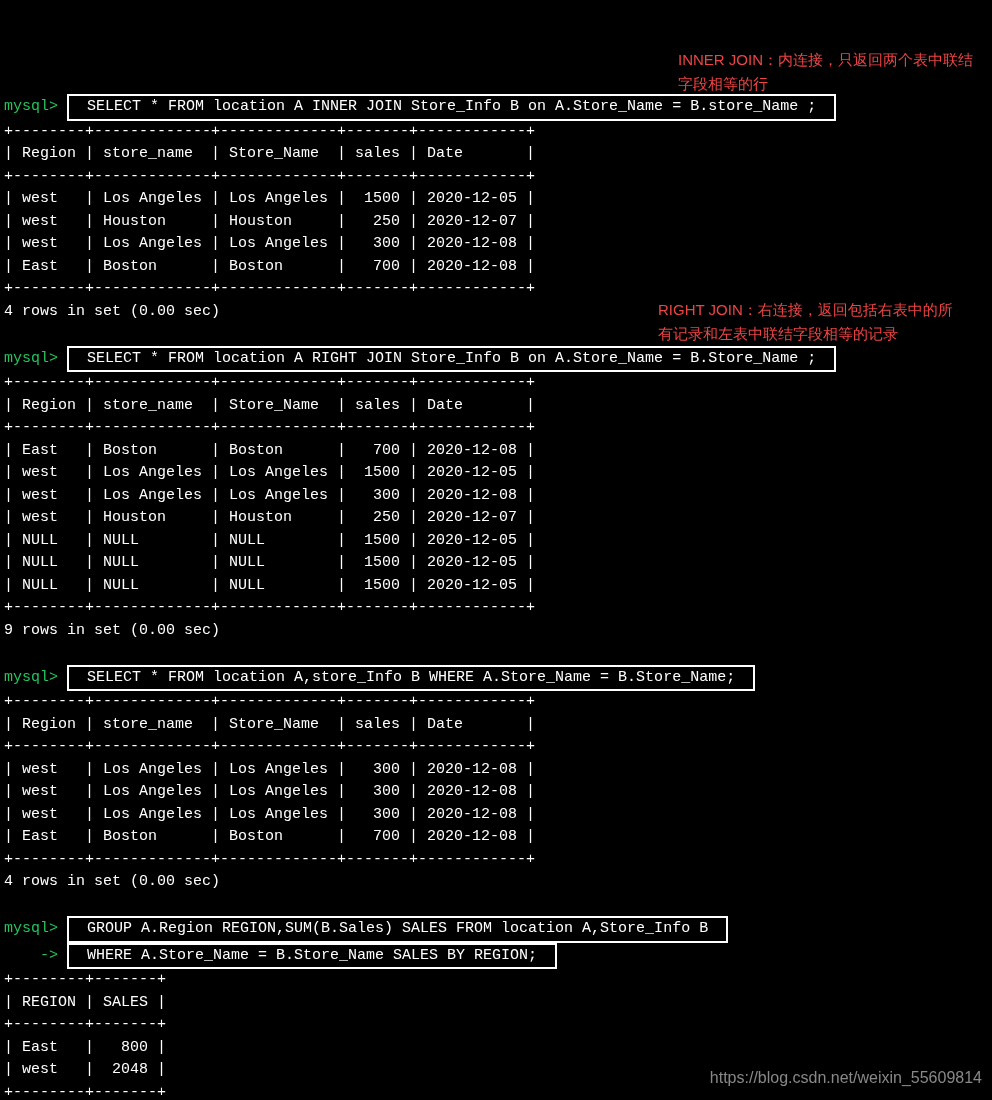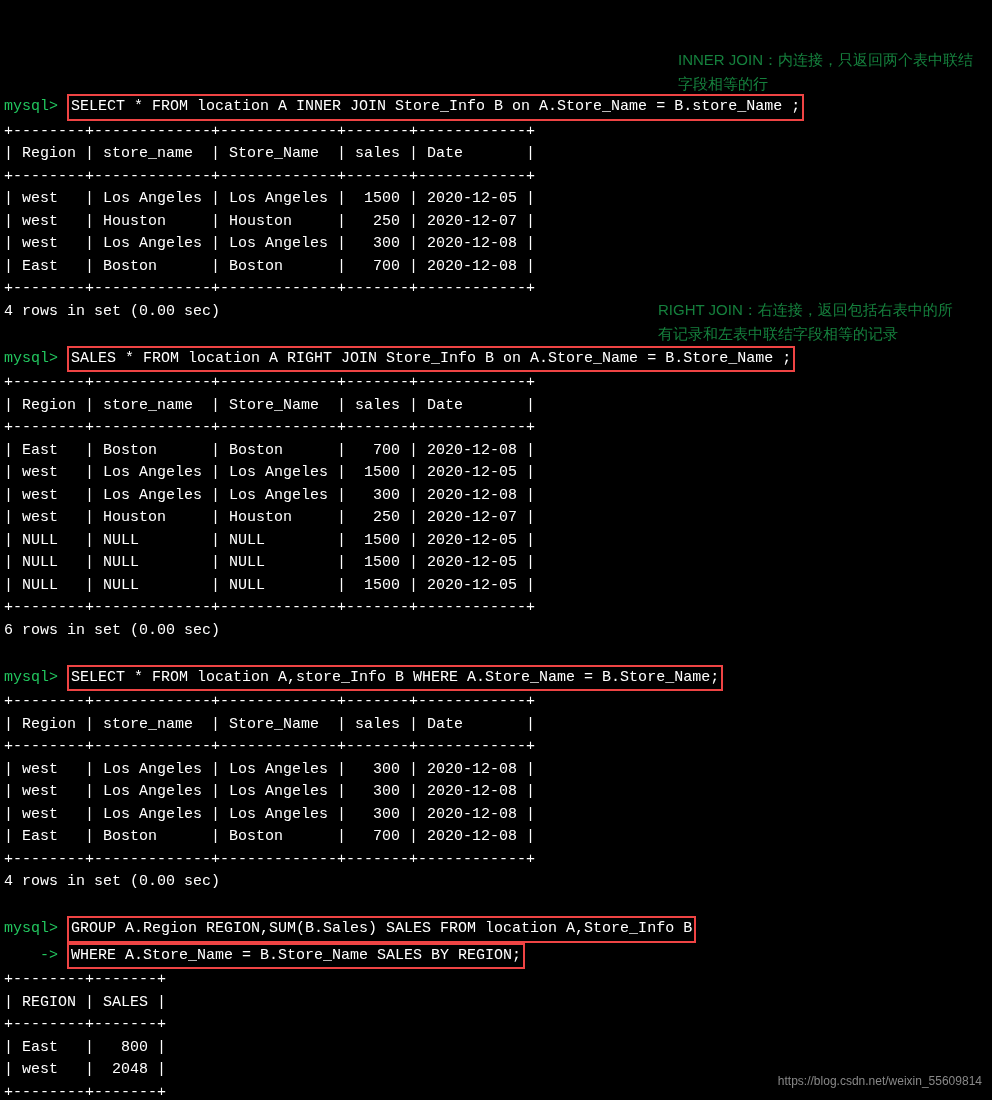--- a/index.html
+++ b/index.html
@@ -17,80 +17,80 @@
       height: 1100px;
       padding: 4px;
       overflow: hidden;
       white-space: pre;
       position: relative;
     }
     .prompt {
       color: #22c55e;
     }
     .sql-box {
-      border: 2px solid #ef4444;
+      border: 2px solid #ffffff;
       display: inline-block;
-      padding: 0 2px;
+      padding: 0 18px;
     }
     .annotation {
       position: absolute;
-      color: #15803d;
+      color: #ef4444;
       font-family: "Microsoft YaHei", sans-serif;
       font-size: 15px;
       line-height: 1.6;
       white-space: normal;
       width: 300px;
     }
     .annotation1 {
       top: 48px;
       left: 678px;
     }
     .annotation2 {
       top: 298px;
       left: 658px;
     }
     .watermark {
       position: absolute;
       bottom: 10px;
       right: 10px;
       color: #888;
       font-family: sans-serif;
-      font-size: 12px;
+      font-size: 16px;
       white-space: normal;
     }
   </style>
 </head>
 <body>
 
 
 
 <div><span class="prompt">mysql&gt;</span> <span class="sql-box">SELECT * FROM location A INNER JOIN Store_Info B on A.Store_Name = B.store_Name ;</span>
 <span>+--------+-------------+-------------+-------+------------+</span>
 <span>| Region | store_name  | Store_Name  | sales | Date       |</span>
 <span>+--------+-------------+-------------+-------+------------+</span>
 <span>| west   | Los Angeles | Los Angeles |  1500 | 2020-12-05 |</span>
 <span>| west   | Houston     | Houston     |   250 | 2020-12-07 |</span>
 <span>| west   | Los Angeles | Los Angeles |   300 | 2020-12-08 |</span>
 <span>| East   | Boston      | Boston      |   700 | 2020-12-08 |</span>
 <span>+--------+-------------+-------------+-------+------------+</span>
 <span>4 rows in set (0.00 sec)</span>
 
-<span class="prompt">mysql&gt;</span> <span class="sql-box">SALES * FROM location A RIGHT JOIN Store_Info B on A.Store_Name = B.Store_Name ;</span>
+<span class="prompt">mysql&gt;</span> <span class="sql-box">SELECT * FROM location A RIGHT JOIN Store_Info B on A.Store_Name = B.Store_Name ;</span>
 <span>+--------+-------------+-------------+-------+------------+</span>
 <span>| Region | store_name  | Store_Name  | sales | Date       |</span>
 <span>+--------+-------------+-------------+-------+------------+</span>
 <span>| East   | Boston      | Boston      |   700 | 2020-12-08 |</span>
 <span>| west   | Los Angeles | Los Angeles |  1500 | 2020-12-05 |</span>
 <span>| west   | Los Angeles | Los Angeles |   300 | 2020-12-08 |</span>
 <span>| west   | Houston     | Houston     |   250 | 2020-12-07 |</span>
 <span>| NULL   | NULL        | NULL        |  1500 | 2020-12-05 |</span>
 <span>| NULL   | NULL        | NULL        |  1500 | 2020-12-05 |</span>
 <span>| NULL   | NULL        | NULL        |  1500 | 2020-12-05 |</span>
 <span>+--------+-------------+-------------+-------+------------+</span>
-<span>6 rows in set (0.00 sec)</span>
+<span>9 rows in set (0.00 sec)</span>
 
 <span class="prompt">mysql&gt;</span> <span class="sql-box">SELECT * FROM location A,store_Info B WHERE A.Store_Name = B.Store_Name;</span>
 <span>+--------+-------------+-------------+-------+------------+</span>
 <span>| Region | store_name  | Store_Name  | sales | Date       |</span>
 <span>+--------+-------------+-------------+-------+------------+</span>
 <span>| west   | Los Angeles | Los Angeles |   300 | 2020-12-08 |</span>
 <span>| west   | Los Angeles | Los Angeles |   300 | 2020-12-08 |</span>
 <span>| west   | Los Angeles | Los Angeles |   300 | 2020-12-08 |</span>
 <span>| East   | Boston      | Boston      |   700 | 2020-12-08 |</span>
 <span>+--------+-------------+-------------+-------+------------+</span>

